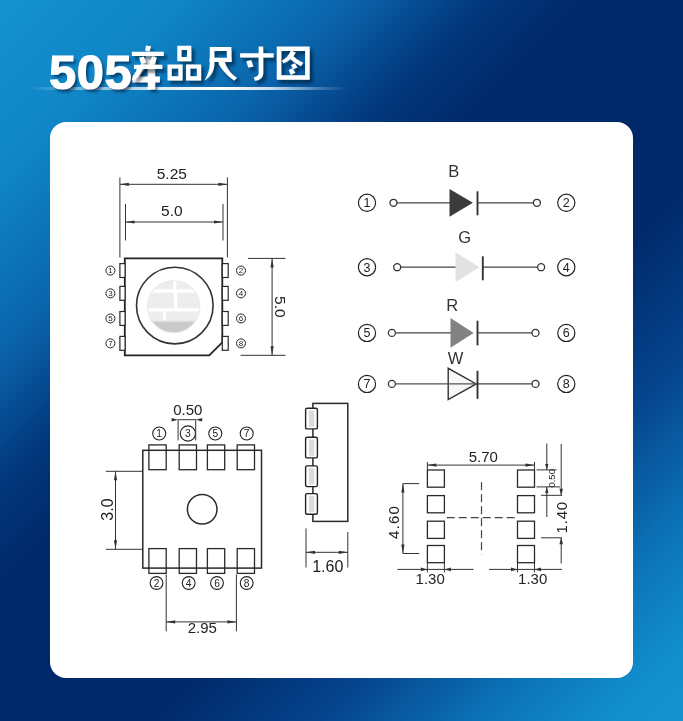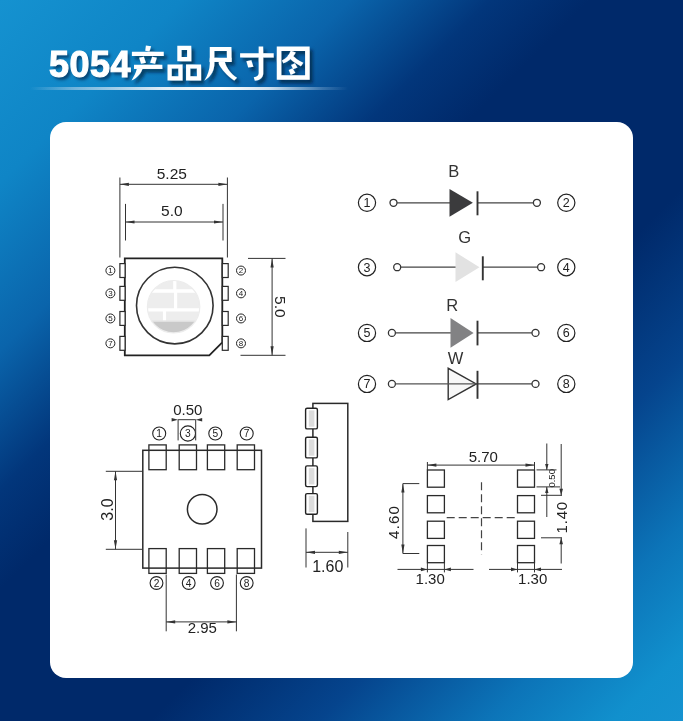--- a/index.html
+++ b/index.html
@@ -1,20 +1,20 @@
 <!DOCTYPE html>
 <html><head><meta charset="utf-8"><style>
 html,body{margin:0;padding:0;}
 body{width:683px;height:721px;overflow:hidden;position:relative;
  background:linear-gradient(135deg,#1592d0 0%,#0f85c6 13%,#0a64ab 25%,#02367b 35%,#00296a 42%,#00296a 62%,#05448d 74%,#0c74b8 86%,#1190cd 95%,#1592d0 100%);
  font-family:"Liberation Sans",sans-serif;}
 .card{position:absolute;left:50px;top:122px;width:583px;height:556px;background:#ffffff;border-radius:16px;}
 .divline{position:absolute;left:30px;top:87px;width:318px;height:3px;
  background:linear-gradient(90deg,rgba(200,215,230,0) 0%,rgba(210,225,240,0.5) 14%,rgba(245,250,255,0.9) 42%,#ffffff 60%,rgba(240,246,252,0.85) 75%,rgba(205,222,240,0.25) 92%,rgba(200,220,240,0) 100%);}
-.t5054{position:absolute;left:49px;top:44px;opacity:0.999;font-size:36px;font-weight:bold;color:#fff;
+.t5054{position:absolute;left:49px;top:44px;opacity:0.999;font-size:49px;font-weight:bold;color:#fff;
  -webkit-text-stroke:1.1px #fff;
  text-shadow:2.5px 3px 3px rgba(0,10,40,0.55);letter-spacing:0.5px;}
 </style></head>
 <body>
 <div class="card"></div>
 <div class="divline"></div>
 <div class="t5054">5054</div>
 <svg width="683" height="721" viewBox="0 0 683 721" style="position:absolute;left:0;top:0;opacity:0.999">
 <defs>
       <filter id="ds" x="-20%" y="-20%" width="150%" height="150%">

